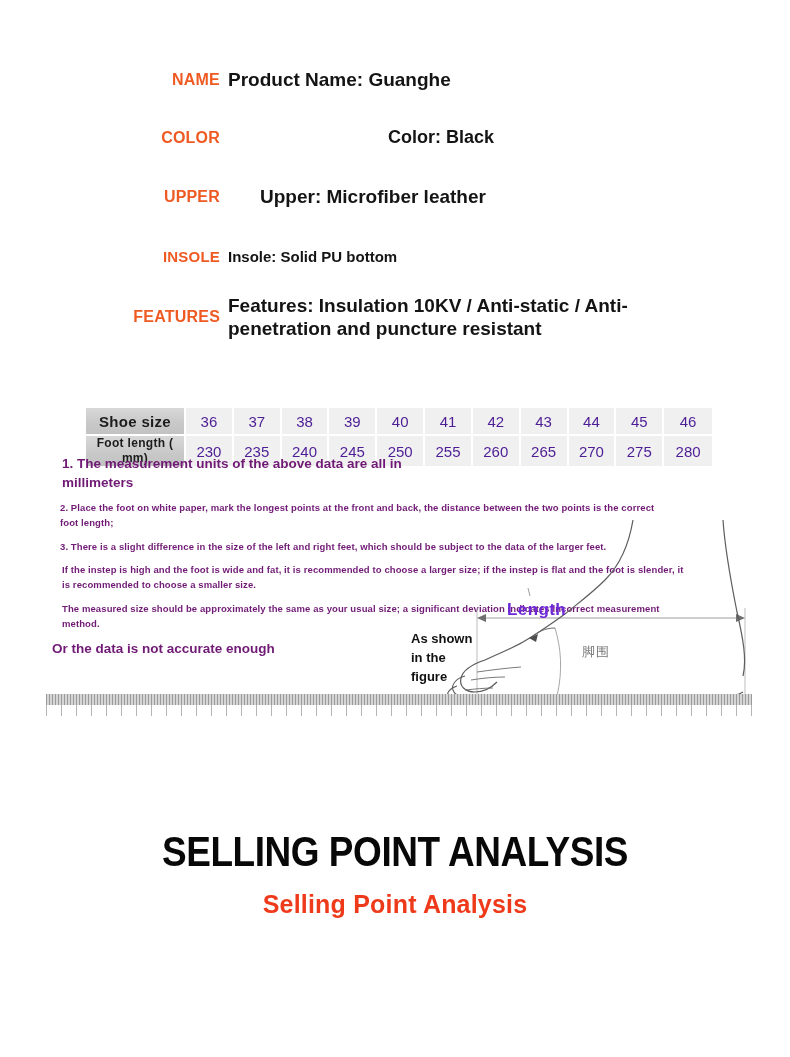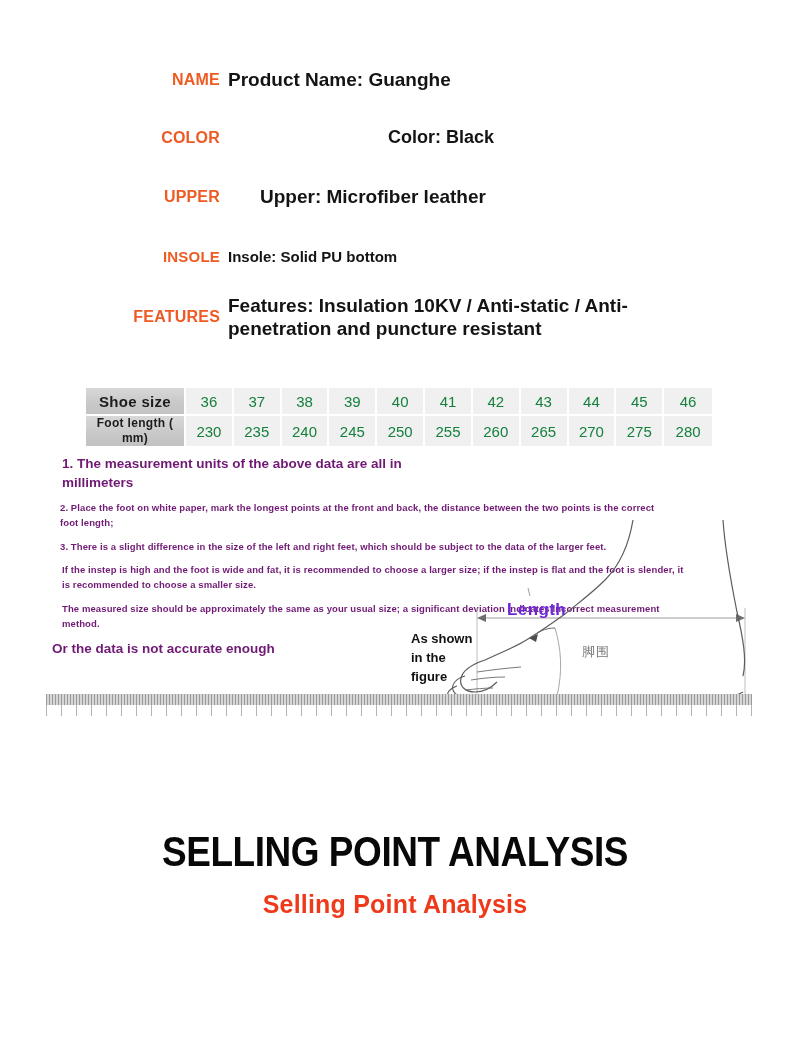--- a/index.html
+++ b/index.html
@@ -55,31 +55,31 @@
   .r-name     { height: 56px; }
   .r-color    { height: 44px; }
   .r-upper    { height: 58px; gap: 32px; }
   .r-insole   { height: 46px; }
   .r-features { height: 58px; }
 
   
   .size-table {
     position: absolute;
     left: 86px;
-    top: 388px;
+    top: 408px;
     width: 626px;
     border-collapse: separate;
     border-spacing: 0;
     table-layout: fixed;
   }
   .size-table td {
     padding: 0;
     text-align: center;
     vertical-align: middle;
-    color: #15803d;
+    color: #4c1d95;
     font-size: 15px;
     background: #f0f0f0;
     border-right: 2px solid #ffffff;
     border-bottom: 2px solid #ffffff;
     height: 26px;
   }
   .size-table tr:last-child td { border-bottom: none; }
   .size-table td:last-child { border-right: none; }
   .size-table .rowhead {
     background: linear-gradient(180deg, #d8d8d8 0%, #c9c9c9 55%, #c2c2c2 100%);

